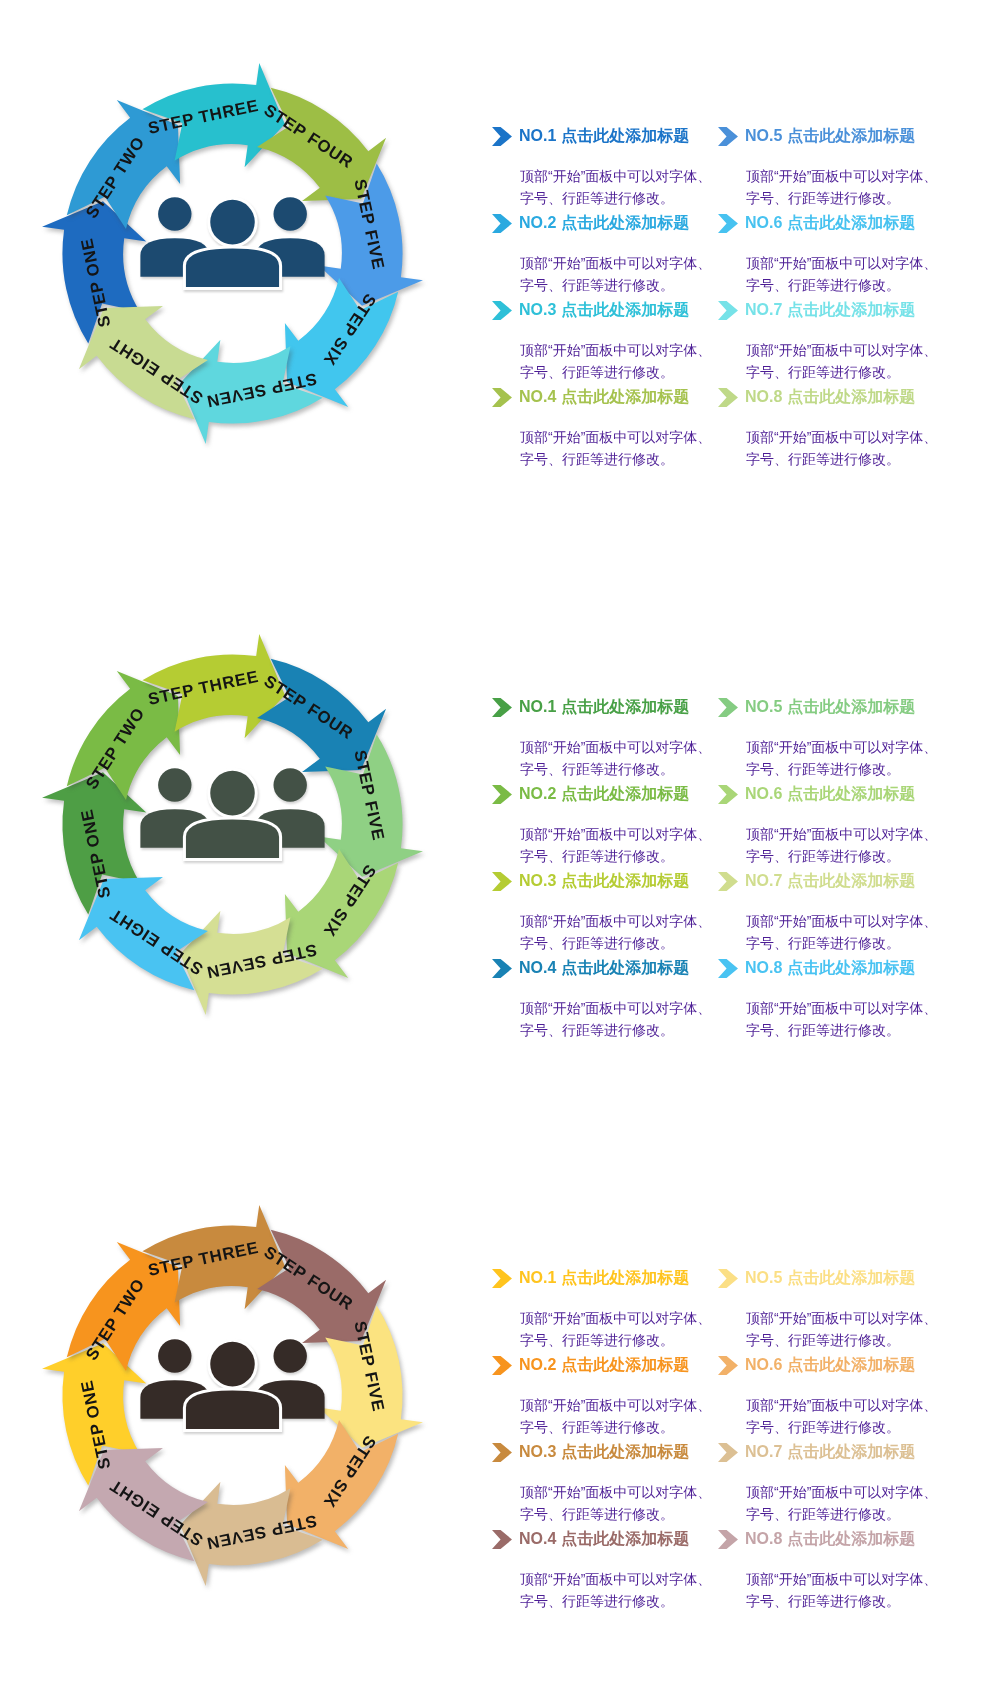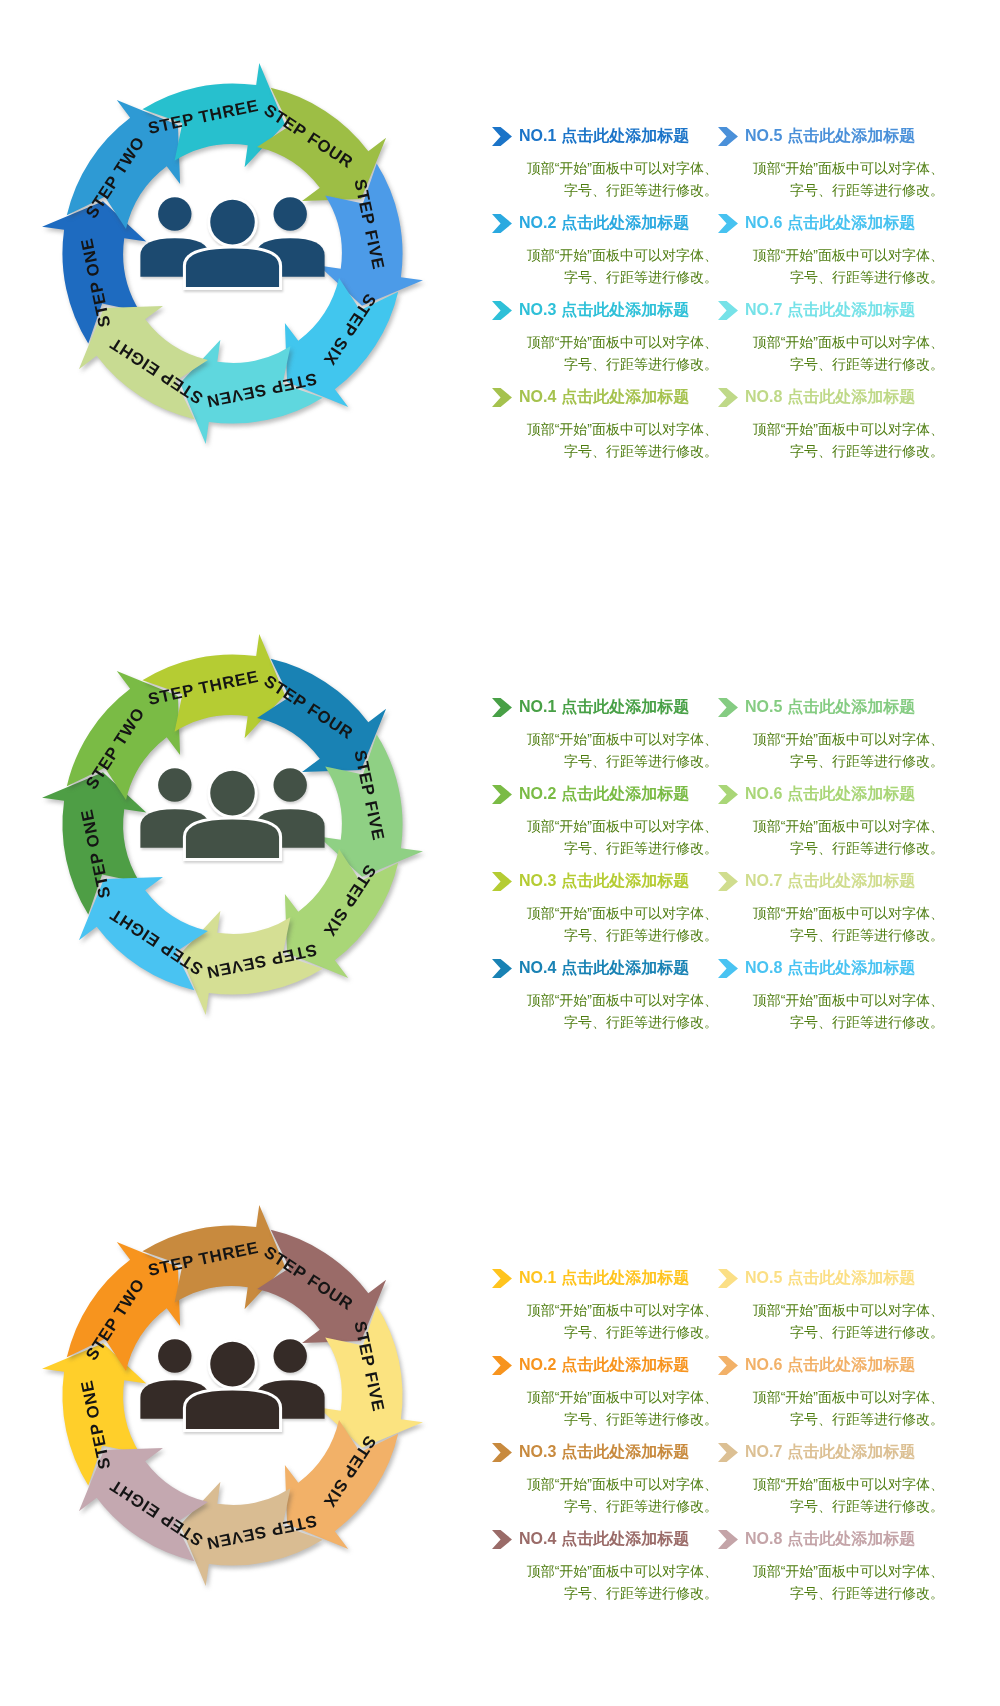--- a/index.html
+++ b/index.html
@@ -12,25 +12,25 @@
   .cycle-svg{position:absolute;left:25px;top:46px;}
   .seg-path{filter:drop-shadow(2px 3px 2px rgba(70,70,70,.35));}
   .person-shadow{filter:drop-shadow(1px 2px 1px rgba(70,70,70,.25));}
   .step-label{
     font-weight:bold;font-size:16.5px;letter-spacing:.8px;
     font-family:"Liberation Sans","DejaVu Sans",sans-serif;
   }
   .col{position:absolute;width:226px;}
   .col-left{left:492px;}
   .col-right{left:718px;}
-  .item{position:absolute;left:0;width:226px;text-align:right;}
+  .item{position:absolute;left:0;width:226px;}
   .item-header{display:flex;align-items:center;gap:7px;height:20px;}
   .item-title{font-size:16px;font-weight:bold;white-space:nowrap;}
   .item-title .no{margin-right:5px;}
-  .item-body{margin:11px 0 0 28px;color:#4d7c0f;font-size:14px;line-height:22px;}
+  .item-body{margin:19px 0 0 28px;color:#4c1d95;font-size:14px;line-height:22px;}
   .item-body div{white-space:nowrap;}
   .chevron{flex:0 0 auto;display:block;}
 </style>
 </head>
 <body>
 
 <div id="root">
     <div class="section" style="top: 0px;">
       <svg width="415" height="415" viewBox="0 0 410 410" class="cycle-svg">
         <path d="M 62.53 294.03 A 168 168 0 0 1 38.63 181.62 L 16.85 178.56 L 77.05 153.30 L 119.84 193.03 L 98.05 189.97 A 108 108 0 0 0 113.41 262.23 L 76.17 254.45 Z" fill="#1e6bc0" class="seg-path"></path>

